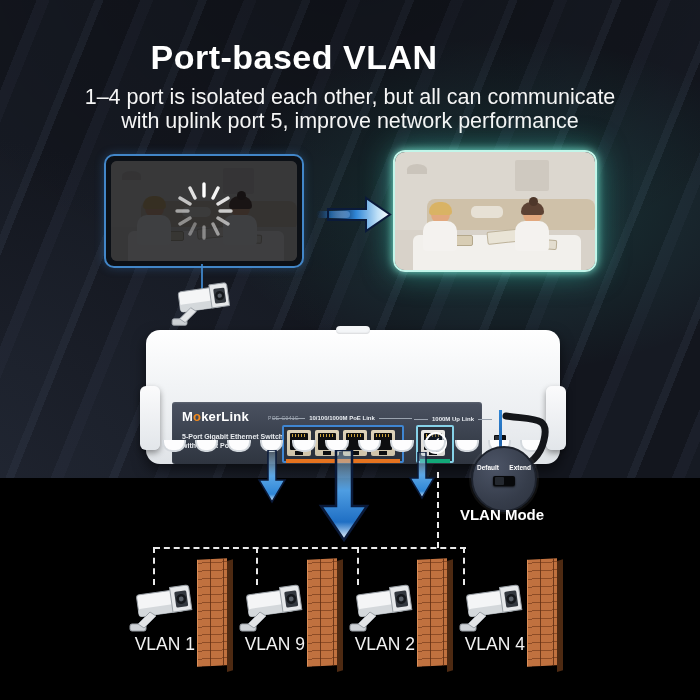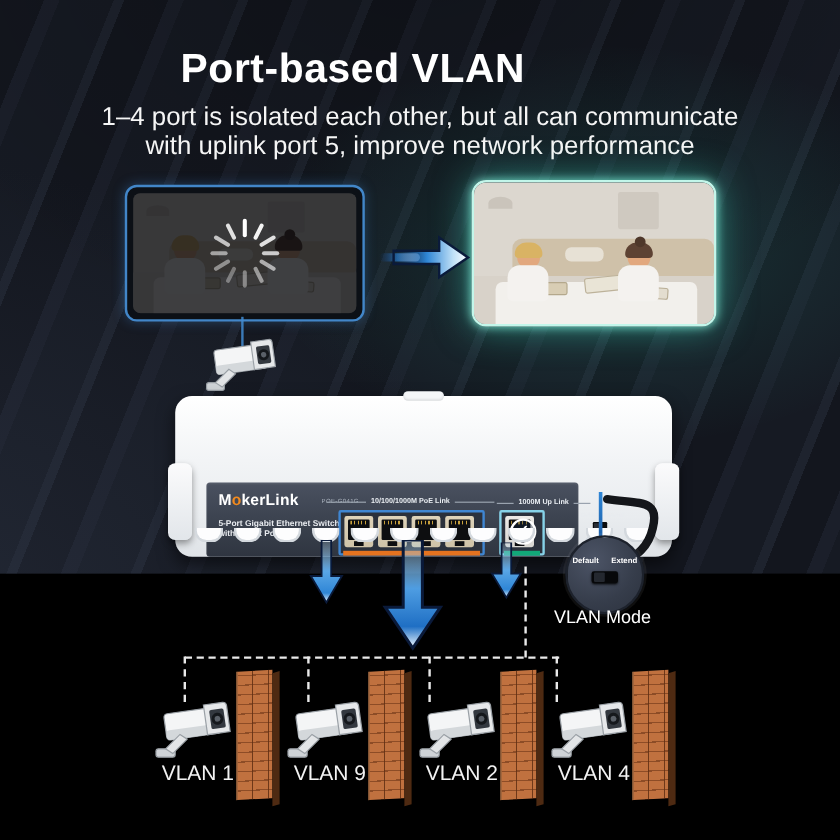--- a/index.html
+++ b/index.html
@@ -93,21 +93,21 @@
   .scallops{position:absolute;left:16px;top:116px;width:382px;display:flex;gap:9px;justify-content:center;}
   .scallops span{width:20px;height:10px;border:2px solid #d4d9de;border-top:none;border-radius:0 0 10px 10px;background:#fdfdfe;}
   
   .dip-line{position:absolute;left:499px;top:410px;width:3px;height:40px;background:linear-gradient(#2f86d6,#1d5ea6);}
   .callout{position:absolute;left:471px;top:446px;width:62px;height:62px;border-radius:50%;
       background:radial-gradient(circle at 35% 30%,#4c5466,#363d4b 60%,#2c323e);
       border:2px solid #1d222c;box-shadow:0 0 0 2px rgba(255,255,255,.06);}
   .callout .labels{position:absolute;left:4px;top:16px;width:54px;display:flex;justify-content:space-between;color:#fff;font-size:6.5px;font-weight:700;}
   .callout .slide{position:absolute;left:20px;top:28px;width:22px;height:10px;background:#07080a;border-radius:2px;box-shadow:0 1px 2px rgba(0,0,0,.8);}
   .callout .slide::after{content:"";position:absolute;left:2px;top:1px;width:9px;height:8px;background:#24282f;border-radius:1px;}
-  .vlan-mode{position:absolute;left:452px;top:506px;width:100px;text-align:center;color:#fff;font-size:15px;font-weight:400;}
+  .vlan-mode{position:absolute;left:452px;top:506px;width:100px;text-align:center;color:#fff;font-size:15px;font-weight:700;}
   
   .vlan-label{position:absolute;top:634px;width:84px;text-align:right;color:#f2f2f2;font-size:17.5px;}
   .wall{position:absolute;top:559px;width:29px;height:107px;transform:skewY(-3deg);
       background:
         repeating-linear-gradient(90deg,transparent 0 12px,rgba(96,46,18,.85) 12px 13px),
         repeating-linear-gradient(0deg,#c0713f 0 7px,#8d4c26 7px 8px);
       border-left:1px solid #d98d57;}
   .wall::after{content:"";position:absolute;right:-6px;top:2px;width:6px;height:104%;background:#4e2a12;transform:skewY(-14deg);}
   .camera{position:absolute;width:68px;height:56px;}
 </style>

